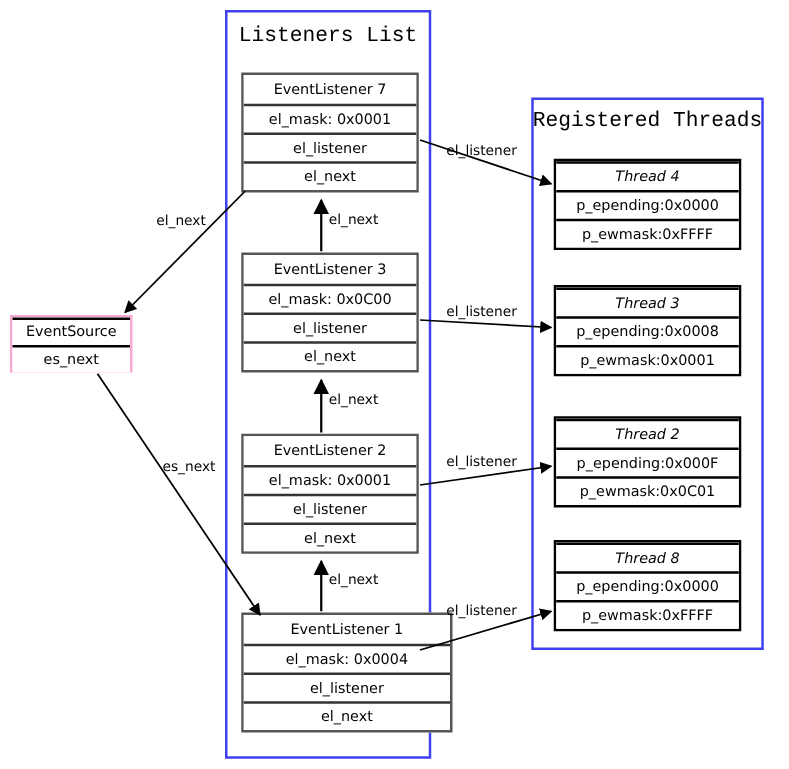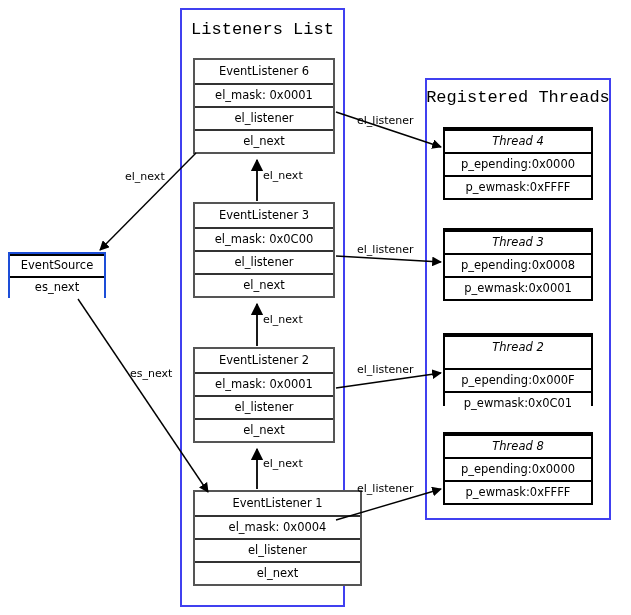--- a/index.html
+++ b/index.html
@@ -52,21 +52,21 @@
     display: flex;
     align-items: center;
     justify-content: center;
     border-top: 2px solid #333333;
     background: #ffffff;
   }
   .struct .row:first-child {
     border-top: none;
   }
   .struct.thick {
-    border: 2px solid #1d4ed8;
+    border: 2px solid #f9a8d4;
   }
   .struct.thick .row {
     border-top: 2px solid #000000;
   }
   .struct.thread {
     border: 2px solid #000000;
   }
   .struct.thread .row {
     border-top: 2px solid #000000;
   }
@@ -92,21 +92,21 @@
 
   <div class="group-box" style="left:425px; top:78px; width:186px; height:442px;"></div>
   <div class="group-title" style="left:425px; top:88px; width:186px;">Registered Threads</div>
 
   <div class="struct thick" style="left:8px; top:252px; width:98px; height:46px;">
     <div class="row" style="height:22px;">EventSource</div>
     <div class="row" style="height:22px;">es_next</div>
   </div>
 
   <div class="struct" style="left:193px; top:58px; width:142px; height:96px;">
-    <div class="row" style="height:23px;">EventListener 6</div>
+    <div class="row" style="height:23px;">EventListener 7</div>
     <div class="row" style="height:23px;">el_mask: 0x0001</div>
     <div class="row" style="height:23px;">el_listener</div>
     <div class="row" style="height:23px;">el_next</div>
   </div>
 
   <div class="struct" style="left:193px; top:202px; width:142px; height:96px;">
     <div class="row" style="height:23px;">EventListener 3</div>
     <div class="row" style="height:23px;">el_mask: 0x0C00</div>
     <div class="row" style="height:23px;">el_listener</div>
     <div class="row" style="height:23px;">el_next</div>
@@ -133,21 +133,21 @@
   </div>
 
   <div class="struct thread" style="left:443px; top:228px; width:150px; height:73px;">
     <div class="row title-italic" style="height:23px;">Thread 3</div>
     <div class="row" style="height:23px;">p_epending:0x0008</div>
     <div class="row" style="height:23px;">p_ewmask:0x0001</div>
   </div>
 
   <div class="struct thread" style="left:443px; top:333px; width:150px; height:73px;">
     <div class="row title-italic" style="height:23px;">Thread 2</div>
-    <div class="row" style="height:23px;margin-top:10px;">p_epending:0x000F</div>
+    <div class="row" style="height:23px;">p_epending:0x000F</div>
     <div class="row" style="height:23px;">p_ewmask:0x0C01</div>
   </div>
 
   <div class="struct thread" style="left:443px; top:432px; width:150px; height:73px;">
     <div class="row title-italic" style="height:23px;">Thread 8</div>
     <div class="row" style="height:23px;">p_epending:0x0000</div>
     <div class="row" style="height:23px;">p_ewmask:0xFFFF</div>
   </div>
 
   <svg id="edges" viewBox="0 0 631 615">

